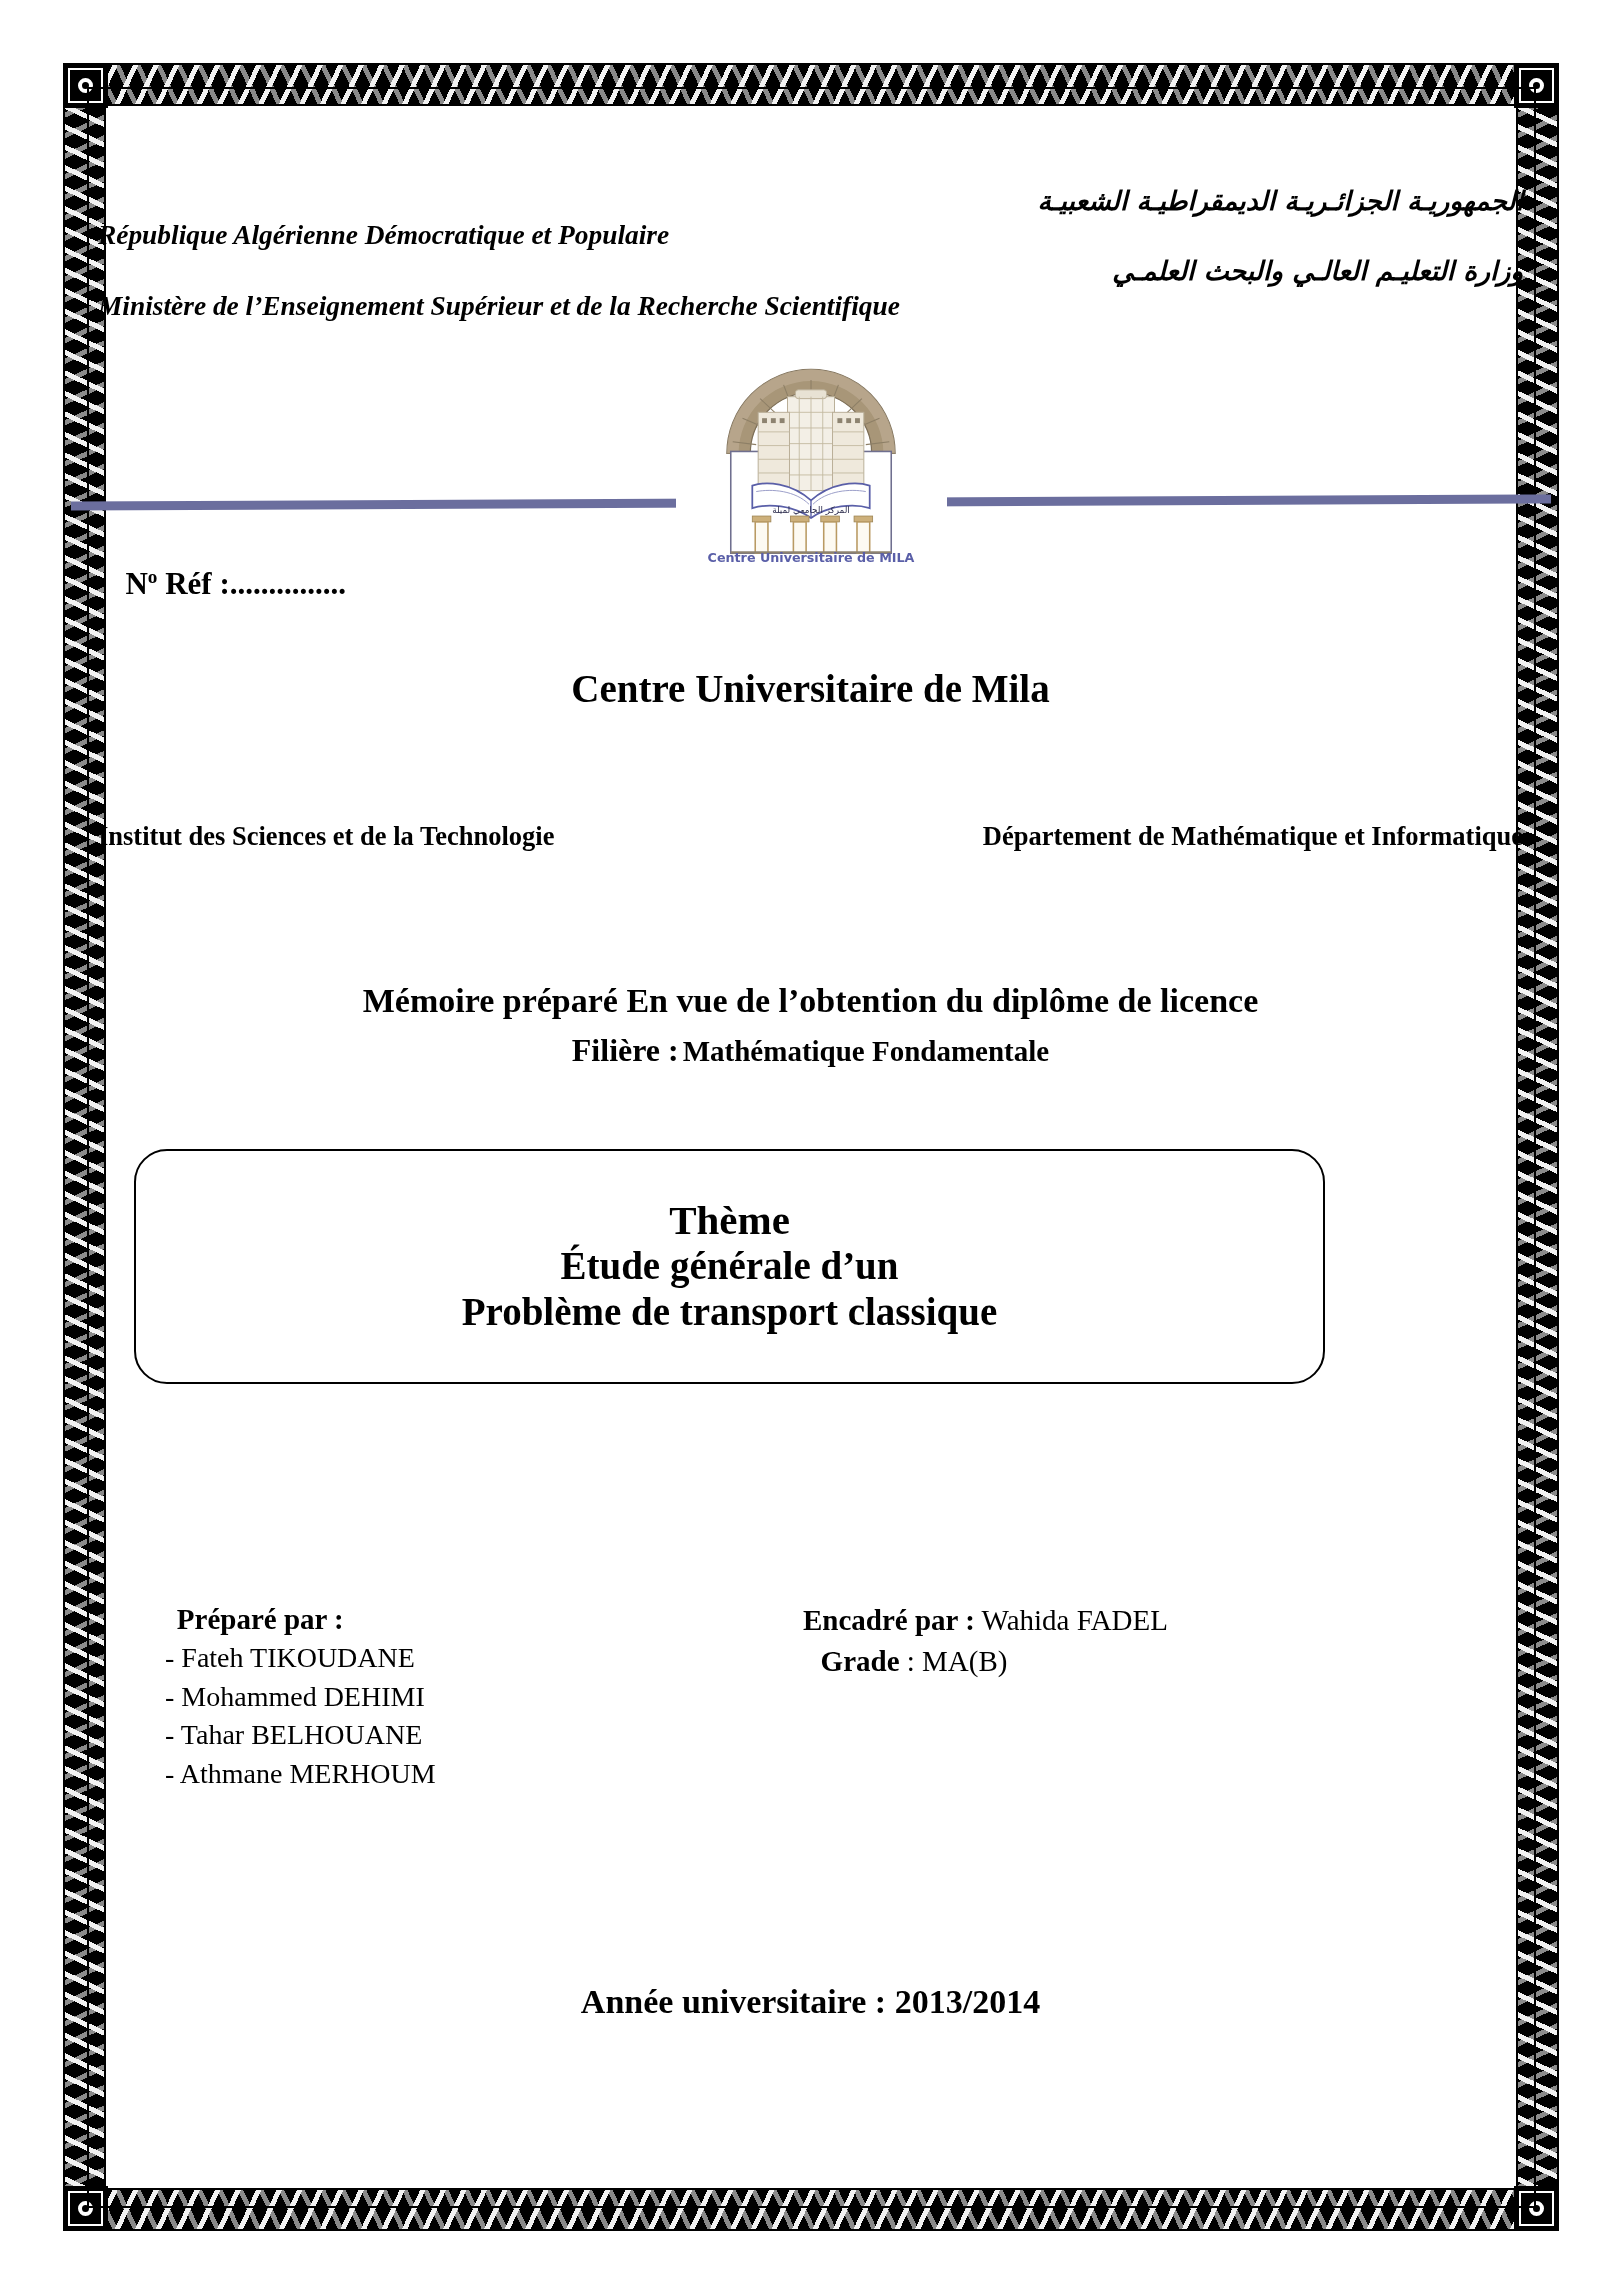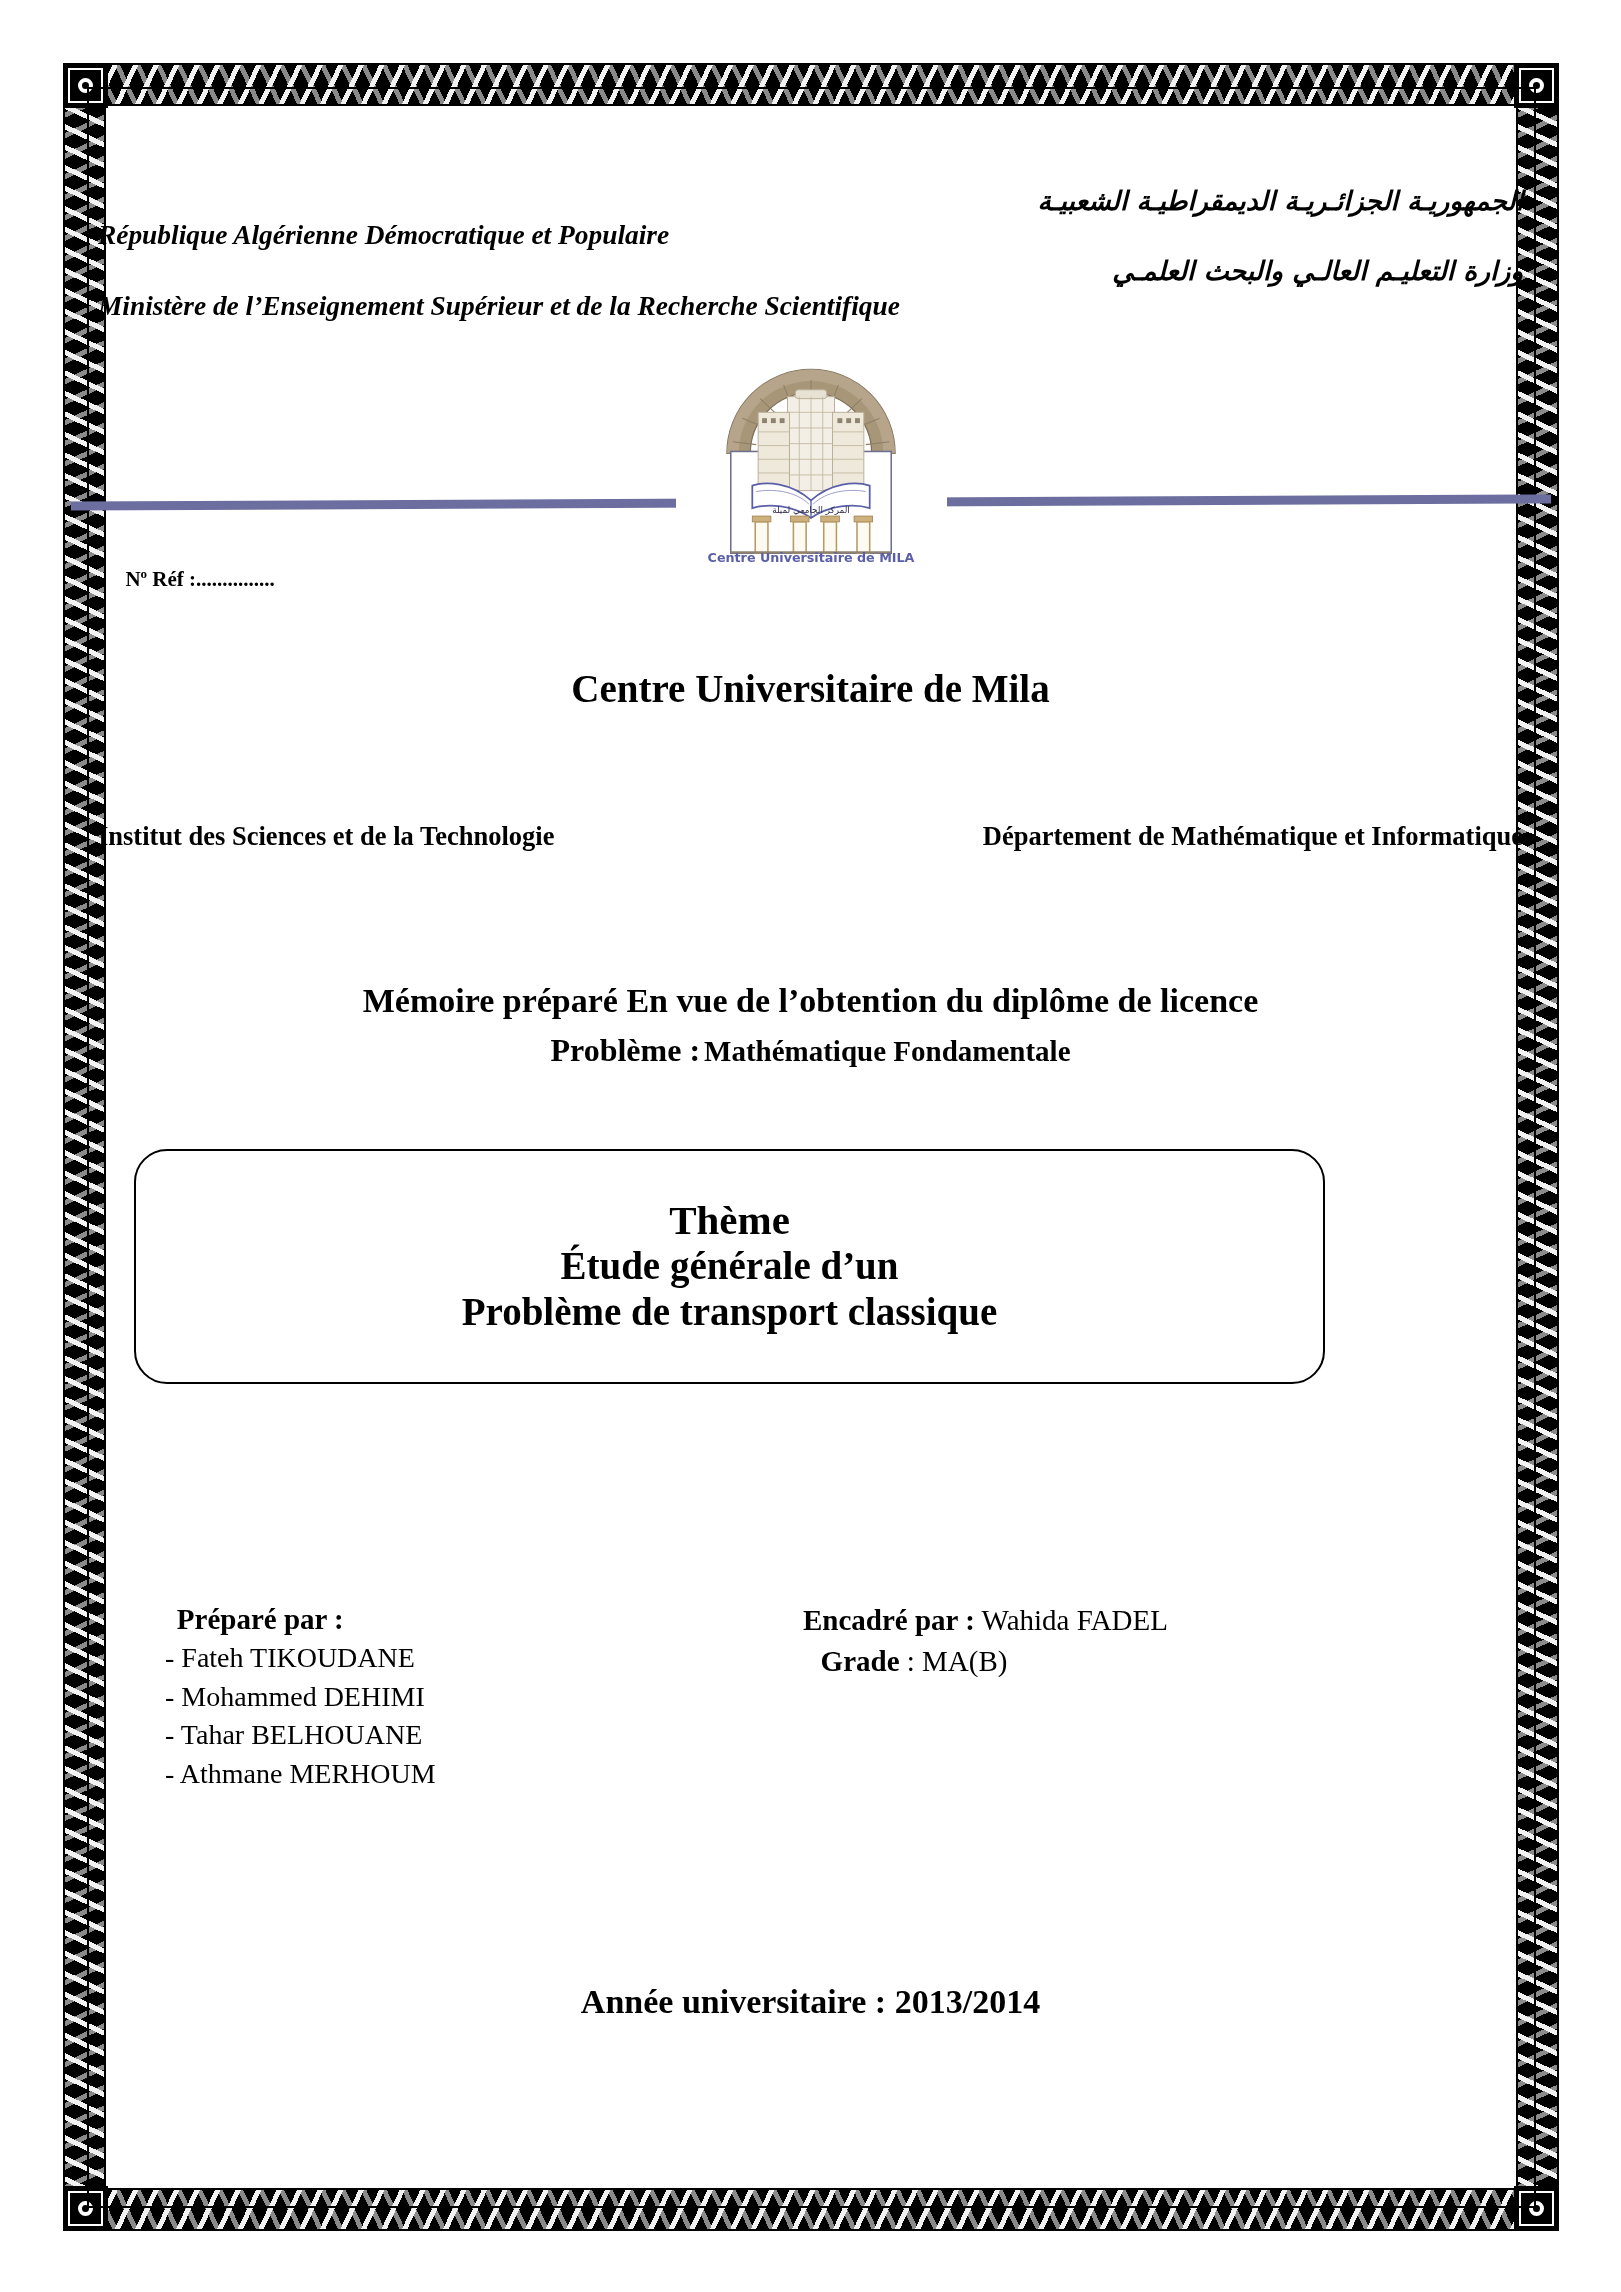--- a/index.html
+++ b/index.html
@@ -184,21 +184,21 @@
     width: 271px;
     height: 21.6px;
     background: #ffffff;
   }
 
   
   .ref-line {
     position: absolute;
     left: 27.4px;
     top: 480px;
-    font-size: 21px;
+    font-size: 31px;
     font-weight: bold;
     font-family: "Liberation Serif", serif;
     white-space: nowrap;
   }
   .ref-line sup { font-size: 0.62em; vertical-align: super; }
 
   
   .uni-title {
     position: absolute;
     left: 0;
@@ -469,21 +469,21 @@
   <div class="uni-title">Centre Universitaire de Mila</div>
 
   <div class="inst-row">
     <div class="inst-left">Institut des Sciences et de la Technologie</div>
     <div class="inst-right">Département  de Mathématique et Informatique</div>
   </div>
 
   <div class="memoire">Mémoire préparé En vue de l’obtention du diplôme de licence</div>
 
   <div class="filiere">
-    <span class="f-lbl">Problème :</span>
+    <span class="f-lbl">Filière :</span>
     <span class="f-val">Mathématique  Fondamentale</span>
   </div>
 
   <div class="theme-box">
     <div class="theme-title">Thème</div>
     <div class="theme-l1">Étude générale d’un</div>
     <div class="theme-l2">Problème de transport classique</div>
   </div>
 
   <div class="people">

